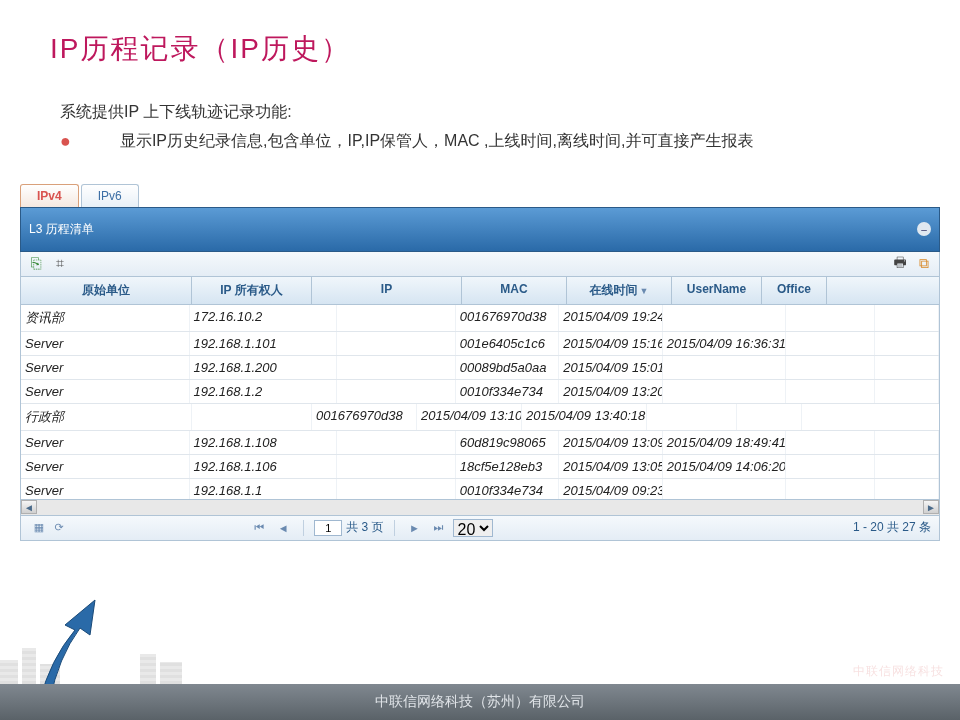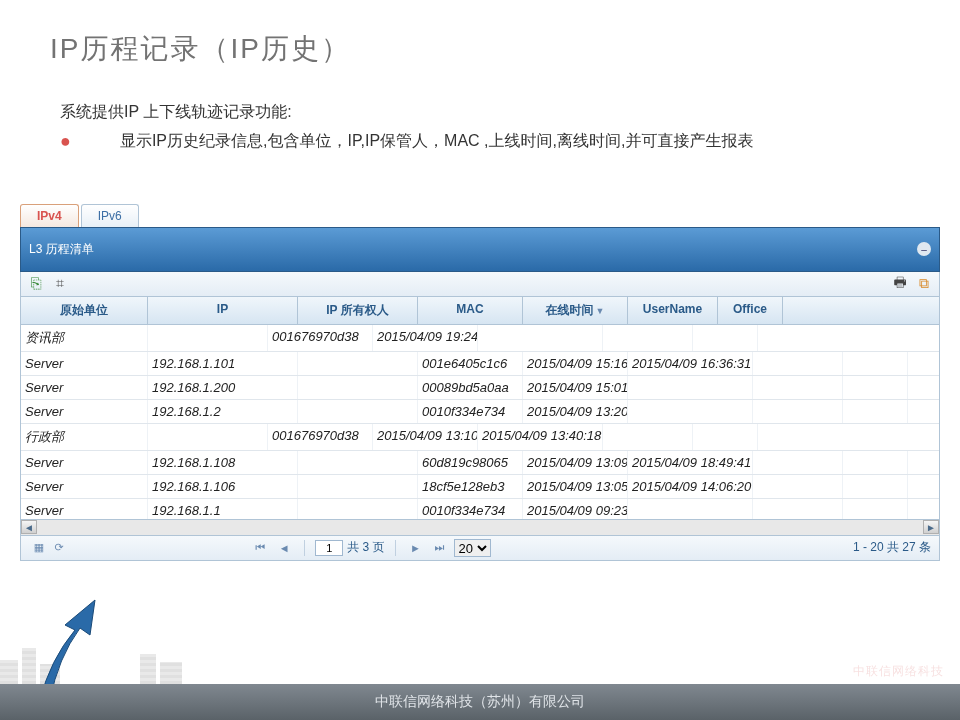--- a/index.html
+++ b/index.html
@@ -1,54 +1,54 @@
 <!DOCTYPE html>
 <html><head>
 <meta charset="utf-8">
 <style>
 * { box-sizing: border-box; margin: 0; padding: 0; }
 body { font-family: Arial, "Microsoft YaHei", sans-serif; background: #fff; width: 960px; height: 720px; position: relative; overflow: hidden; }
-.page-title { color: #737373; font-size: 28px; font-weight: normal; padding: 30px 16px 0 50px; letter-spacing: 2px; }
+.page-title { color: #be185d; font-size: 28px; font-weight: normal; padding: 30px 16px 0 50px; letter-spacing: 2px; }
 .desc-block { padding: 30px 60px 20px 60px; font-size: 16px; line-height: 1.8; color: #333; }
 .bullet-line { display: flex; align-items: flex-start; }
 .bullet-dot { color: #d9534f; font-size: 18px; margin-right: 4px; line-height: 1.6; }
 .bullet-text { flex: 1; margin-left: 45px; }
 
-.grid-container { margin: 28px 20px 0 20px; }
+.grid-container { margin: 8px 20px 0 20px; }
 .tabs { display: flex; gap: 2px; }
 .tab { padding: 4px 16px; border: 1px solid #b0c4d6; border-bottom: none; border-radius: 3px 3px 0 0; font-size: 12px; cursor: pointer; background: linear-gradient(#fff,#e8f0f7); color: #3b6ea5; }
 .tab.active { color: #d9534f; font-weight: bold; background: linear-gradient(#fff,#f5e8e0); border-color: #d9a07a; }
 
 .panel-header { background: linear-gradient(#5b9bd5,#2a6aa8); color: #fff; font-size: 12px; padding: 13px 8px; border: 1px solid #2a5a88; display: flex; justify-content: space-between; align-items: center; }
 .panel-header .collapse-btn { width: 14px; height: 14px; background: #e0e8f0; border-radius: 7px; color: #336; font-size: 10px; display: flex; align-items: center; justify-content: center; }
 
 .toolbar { background: linear-gradient(#f5f9fc,#e4edf5); border: 1px solid #b0c4d6; border-top: none; padding: 3px 6px; display: flex; justify-content: space-between; }
 .toolbar-left, .toolbar-right { display: flex; gap: 6px; }
 .tb-icon { width: 18px; height: 18px; display: inline-flex; align-items: center; justify-content: center; font-size: 14px; cursor: pointer; }
 
 .grid-header { display: flex; background: linear-gradient(#f0f6fb,#d6e5f2); border: 1px solid #b0c4d6; border-top: none; }
 .grid-header .hcell { color: #2a5a88; font-size: 12px; font-weight: bold; text-align: center; padding: 5px 2px; border-right: 1px solid #b0c4d6; overflow: hidden; white-space: nowrap; }
 .sort-ind { font-size: 9px; margin-left: 2px; color: #6a8ab0; }
 
 .grid-body { border: 1px solid #b0c4d6; border-top: none; max-height: 195px; overflow-y: hidden; }
 .grid-row { display: flex; border-bottom: 1px solid #e0e6ec; font-size: 13px; color: #222; font-style: italic; }
 .grid-row .cell { padding: 4px 4px; border-right: 1px solid #eef2f6; overflow: hidden; white-space: nowrap; text-overflow: clip; }
 
-.col0 { width: 127px; } .col1 { width: 150px; } .col2 { width: 120px; } .col3 { width: 105px; } .col4 { width: 105px; } .col5 { width: 125px; } .col6 { width: 90px; } .col7 { width: 65px; }
+.col0 { width: 171px; } .col1 { width: 150px; } .col2 { width: 120px; } .col3 { width: 105px; } .col4 { width: 105px; } .col5 { width: 125px; } .col6 { width: 90px; } .col7 { width: 65px; }
 
 .hscroll { border: 1px solid #b0c4d6; border-top: none; height: 16px; background: #e8e8e8; display: flex; align-items: center; }
 .hscroll .arrow { width: 16px; height: 14px; background: linear-gradient(#f5f5f5,#d0d0d0); border: 1px solid #b0b0b0; color: #4a6a8a; font-size: 10px; display: flex; align-items: center; justify-content: center; }
 .hscroll .track { flex: 1; }
 
 .pager { background: linear-gradient(#f5f9fc,#e4edf5); border: 1px solid #b0c4d6; border-top: none; padding: 3px 8px; display: flex; align-items: center; font-size: 12px; color: #2a5a88; }
 .pager .pg-icon { width: 16px; height: 16px; display: inline-flex; align-items: center; justify-content: center; margin: 0 2px; font-size: 11px; color: #6a8ab0; cursor: pointer; }
 .pager .pg-sep { width: 1px; height: 16px; background: #c0d0e0; margin: 0 6px; }
 .pager .pg-center { margin-left: auto; margin-right: auto; display: flex; align-items: center; gap: 4px; }
 .pager input.page-num { width: 28px; height: 16px; border: 1px solid #a0b8d0; text-align: center; font-size: 11px; }
-.pager select.page-size { height: 18px; border: 1px solid #a0b8d0; font-size: 13px; }
+.pager select.page-size { height: 18px; border: 1px solid #a0b8d0; font-size: 16px; }
 .pager .pg-info { margin-left: auto; color: #2a5a88; }
 
 .footer-bar { position: absolute; bottom: 0; left: 0; right: 0; height: 36px; background: linear-gradient(#808890,#5a6268); color: #e0e4e8; font-size: 14px; display: flex; align-items: center; justify-content: center; margin-top: 20px; }
 .arrow-deco { position: absolute; bottom: 10px; left: 30px; width: 80px; height: 120px; }
 .arrow-deco svg { width: 100%; height: 100%; }
 .buildings { position: absolute; bottom: 30px; left: 0; width: 200px; height: 50px; opacity: 0.25; }
 .bld { position: absolute; bottom: 0; background: repeating-linear-gradient(0deg,#888 0,#888 3px,#aaa 3px,#aaa 6px); }
 .watermark { position: absolute; bottom: 40px; right: 16px; font-size: 12px; color: rgba(200,50,50,0.15); letter-spacing: 1px; }
 </style>
 </head>
@@ -81,31 +81,32 @@
       <span class="tb-icon" style="color:#555">⌗</span>
     </div>
     <div class="toolbar-right">
       <span class="tb-icon" style="color:#444">🖶</span>
       <span class="tb-icon" style="color:#d98a2a">⧉</span>
     </div>
   </div>
 
   <div class="grid-header">
     <div class="hcell col0">原始单位</div>
+    <div class="hcell col2">IP 所有权人</div>
     <div class="hcell col1">IP</div>
-    <div class="hcell col2">IP 所有权人</div>
     <div class="hcell col3">MAC</div>
     <div class="hcell col4"><span>在线时间</span><span class="sort-ind">▼</span></div>
     <div class="hcell col6">UserName</div>
     <div class="hcell col7">Office</div>
   </div>
 
   <div class="grid-body" id="grid-body">
       <div class="grid-row">
         <div class="cell col0">资讯部</div>
+        <div class="cell col1">172.16.10.2</div>
         <div class="cell col2"></div>
         <div class="cell col3">001676970d38</div>
         <div class="cell col4">2015/04/09 19:24:44</div>
         <div class="cell col5"></div>
         <div class="cell col6"></div>
         <div class="cell col7"></div>
       </div>
       <div class="grid-row">
         <div class="cell col0">Server</div>
         <div class="cell col1">192.168.1.101</div>

